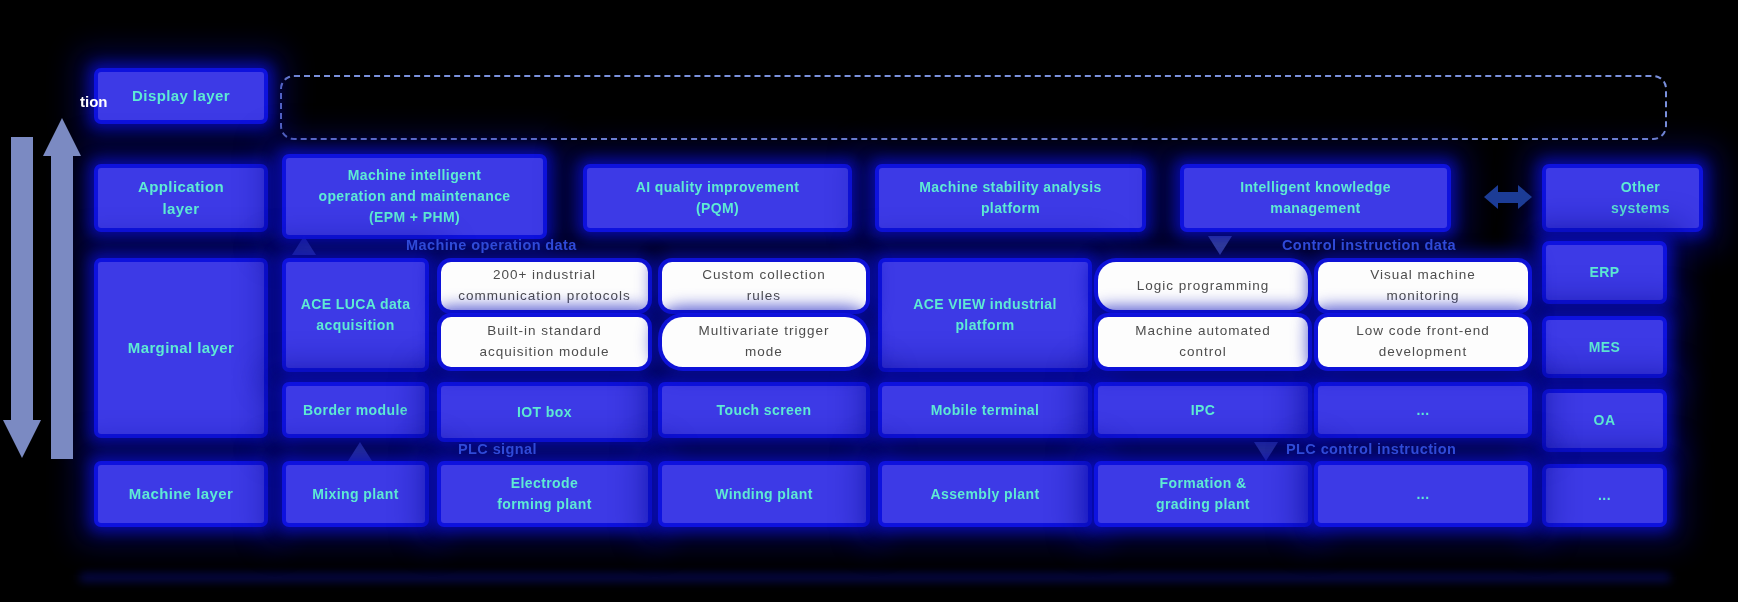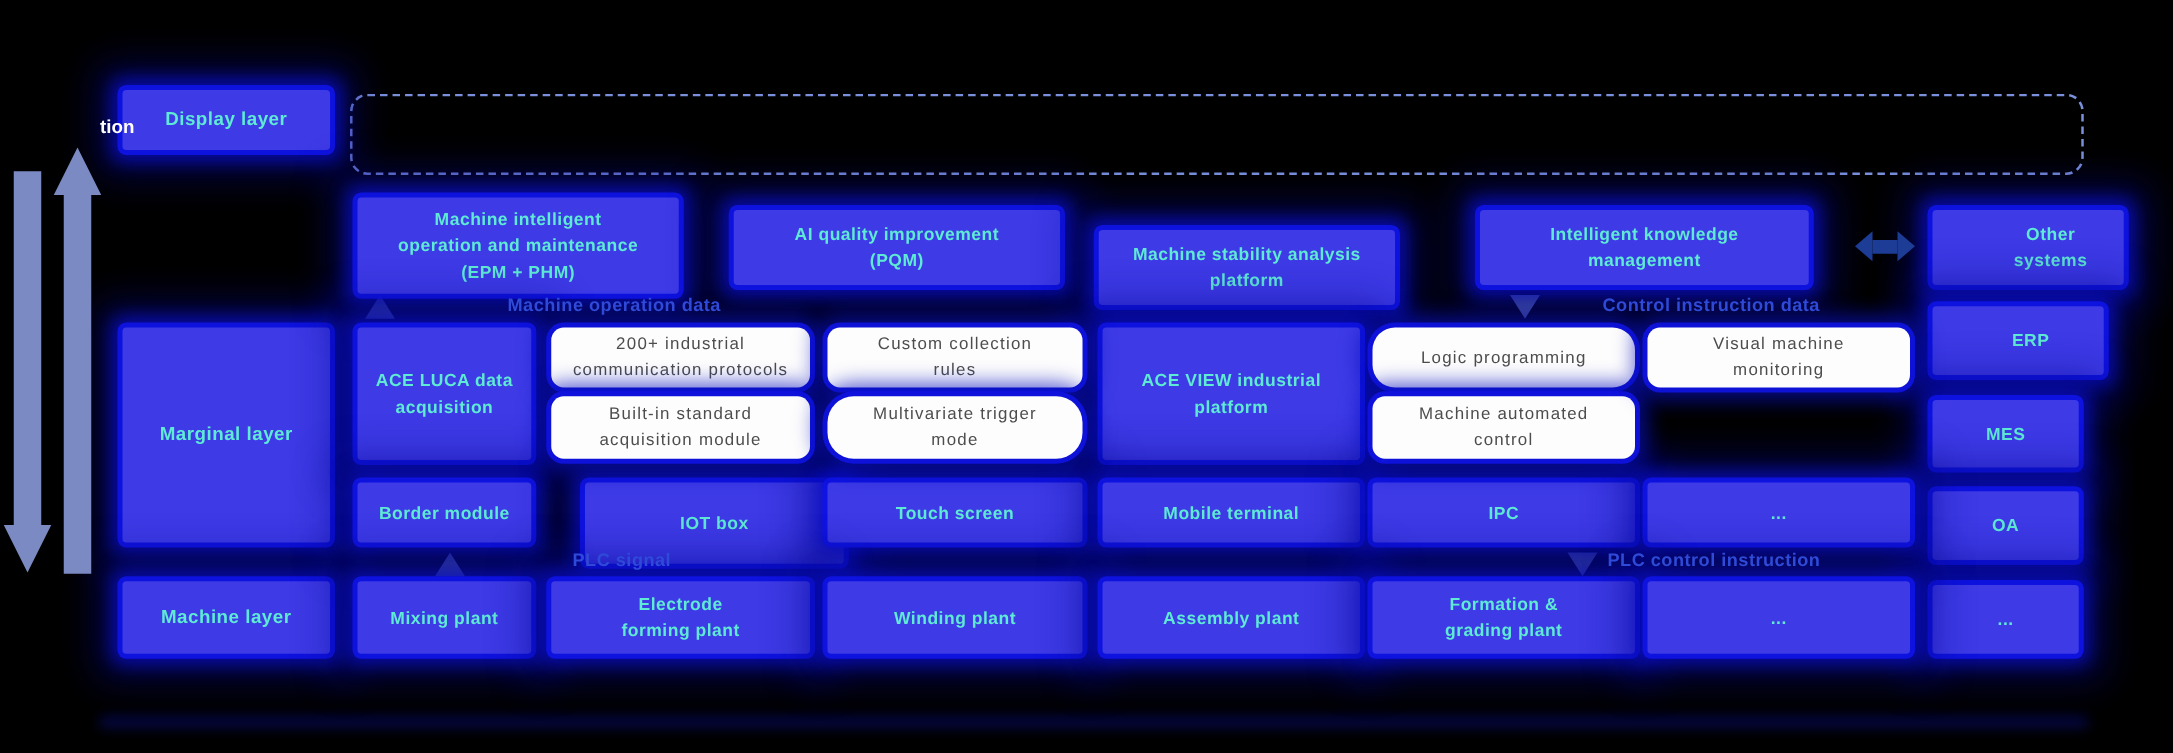--- a/index.html
+++ b/index.html
@@ -53,29 +53,31 @@
   <div class="rail" style="left:3px;top:137px;">
     <div class="shaft" style="height:283px;"></div>
     <div class="head-down"></div>
   </div>
   <div class="rail" style="left:43px;top:118px;">
     <div class="head-up"></div>
     <div class="shaft" style="height:303px;"></div>
   </div>
 
   <div class="box bbox layerfont" style="left:98px;top:72px;width:166px;height:48px;">Display layer</div>
+  <div class="box bbox layerfont" style="left:98px;top:168px;width:166px;height:60px;">Application
+layer</div>
   <div class="box bbox layerfont" style="left:98px;top:262px;width:166px;height:172px;text-align:right;">Marginal layer</div>
   <div class="box bbox layerfont" style="left:98px;top:465px;width:166px;height:58px;">Machine layer</div>
 
   <div class="box bbox" style="left:286px;top:158px;width:257px;height:77px;">Machine intelligent
 operation and maintenance
 (EPM + PHM)</div>
   <div class="box bbox" style="left:587px;top:168px;width:261px;height:60px;">AI quality improvement
 (PQM)</div>
-  <div class="box bbox" style="left:879px;top:184px;width:237px;height:60px;">Machine stability analysis
+  <div class="box bbox" style="left:879px;top:168px;width:263px;height:60px;">Machine stability analysis
 platform</div>
   <div class="box bbox" style="left:1184px;top:168px;width:263px;height:60px;">Intelligent knowledge
 management</div>
   <div class="box bbox" style="left:1546px;top:168px;width:117px;height:60px;padding-left:36px;">Other
 systems</div>
 
   <div class="dbl" style="left:1484px;top:185px;">
     <div class="tl"></div>
       <div class="bar"></div>
       <div class="tr"></div>
@@ -96,28 +98,30 @@
 rules</div>
   <div class="box wbox" style="left:662px;top:317px;width:204px;height:50px;border-radius:21px;">Multivariate trigger
 mode</div>
   <div class="box bbox" style="left:882px;top:262px;width:206px;height:106px;">ACE VIEW industrial
 platform</div>
   <div class="box wbox" style="left:1098px;top:262px;width:210px;height:48px;border-radius:18px;">Logic programming</div>
   <div class="box wbox" style="left:1098px;top:317px;width:210px;height:50px;">Machine automated
 control</div>
   <div class="box wbox" style="left:1318px;top:262px;width:210px;height:48px;">Visual machine
 monitoring</div>
+  <div class="box wbox" style="left:1318px;top:317px;width:210px;height:50px;">Low code front-end
+development</div>
 
-  <div class="box bbox" style="left:1546px;top:245px;width:117px;height:55px;padding-left:20px;">ERP</div>
+  <div class="box bbox" style="left:1546px;top:245px;width:117px;height:55px;">ERP</div>
   <div class="box bbox" style="left:1546px;top:320px;width:117px;height:54px;">MES</div>
   <div class="box bbox" style="left:1546px;top:393px;width:117px;height:55px;">OA</div>
   <div class="box bbox" style="left:1546px;top:468px;width:117px;height:55px;">...</div>
 
   <div class="box bbox" style="left:286px;top:386px;width:139px;height:48px;">Border module</div>
-  <div class="box bbox" style="left:441px;top:386px;width:207px;height:65px;margin-left:27px;">IOT box</div>
+  <div class="box bbox" style="left:441px;top:386px;width:207px;height:52px;">IOT box</div>
   <div class="box bbox" style="left:662px;top:386px;width:204px;height:48px;">Touch screen</div>
   <div class="box bbox" style="left:882px;top:386px;width:206px;height:48px;">Mobile terminal</div>
   <div class="box bbox" style="left:1098px;top:386px;width:210px;height:48px;">IPC</div>
   <div class="box bbox" style="left:1318px;top:386px;width:210px;height:48px;">...</div>
 
   <div class="mini up" style="left:348px;top:442px;"></div>
   <div class="band-label" style="left:458px;top:441px;">PLC signal</div>
   <div class="mini down" style="left:1254px;top:442px;"></div>
   <div class="band-label" style="left:1286px;top:441px;">PLC control instruction</div>
 

